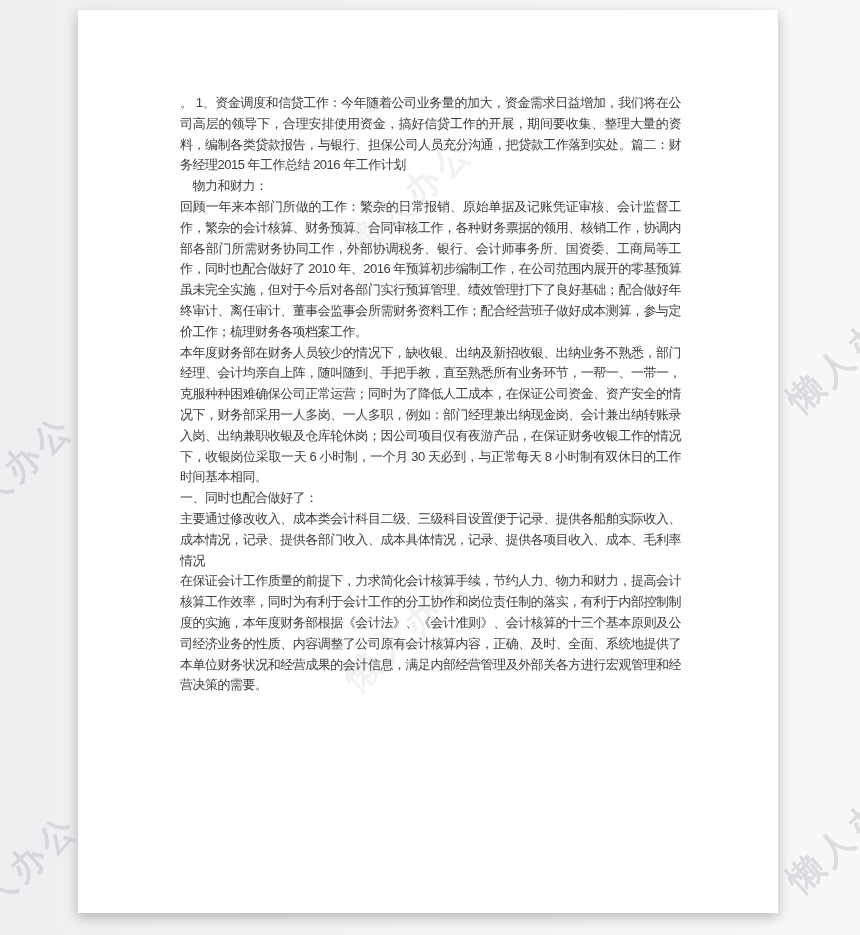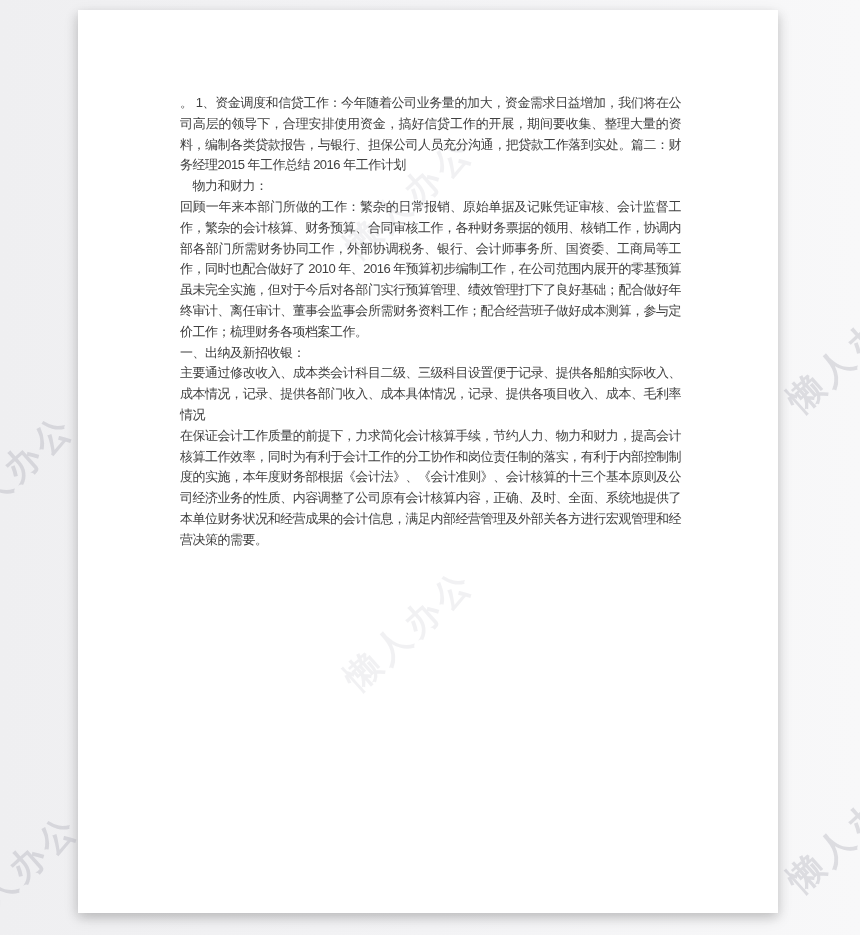--- a/index.html
+++ b/index.html
@@ -66,18 +66,19 @@
 
   <div class="page">
 
     <span class="wm onpage" style="left:272px;top:218px;">懒人办公</span>
     <span class="wm onpage" style="left:272px;top:650px;">懒人办公</span>
 
     <div class="content">
       <p>。 1、资金调度和信贷工作：今年随着公司业务量的加大，资金需求日益增加，我们将在公司高层的领导下，合理安排使用资金，搞好信贷工作的开展，期间要收集、整理大量的资料，编制各类贷款报告，与银行、担保公司人员充分沟通，把贷款工作落到实处。篇二：财务经理2015 年工作总结 2016 年工作计划</p>
       <p>　物力和财力：</p>
       <p>回顾一年来本部门所做的工作：繁杂的日常报销、原始单据及记账凭证审核、会计监督工作，繁杂的会计核算、财务预算、合同审核工作，各种财务票据的领用、核销工作，协调内部各部门所需财务协同工作，外部协调税务、银行、会计师事务所、国资委、工商局等工作，同时也配合做好了 2010 年、2016 年预算初步编制工作，在公司范围内展开的零基预算虽未完全实施，但对于今后对各部门实行预算管理、绩效管理打下了良好基础；配合做好年终审计、离任审计、董事会监事会所需财务资料工作；配合经营班子做好成本测算，参与定价工作；梳理财务各项档案工作。</p>
-      <p>一、出纳及新招收银：</p>
+      <p>本年度财务部在财务人员较少的情况下，缺收银、出纳及新招收银、出纳业务不熟悉，部门经理、会计均亲自上阵，随叫随到、手把手教，直至熟悉所有业务环节，一帮一、一带一，克服种种困难确保公司正常运营；同时为了降低人工成本，在保证公司资金、资产安全的情况下，财务部采用一人多岗、一人多职，例如：部门经理兼出纳现金岗、会计兼出纳转账录入岗、出纳兼职收银及仓库轮休岗；因公司项目仅有夜游产品，在保证财务收银工作的情况下，收银岗位采取一天 6 小时制，一个月 30 天必到，与正常每天 8 小时制有双休日的工作时间基本相同。</p>
+      <p>一、同时也配合做好了：</p>
       <p>主要通过修改收入、成本类会计科目二级、三级科目设置便于记录、提供各船舶实际收入、成本情况，记录、提供各部门收入、成本具体情况，记录、提供各项目收入、成本、毛利率情况</p>
       <p>在保证会计工作质量的前提下，力求简化会计核算手续，节约人力、物力和财力，提高会计核算工作效率，同时为有利于会计工作的分工协作和岗位责任制的落实，有利于内部控制制度的实施，本年度财务部根据《会计法》、《会计准则》、会计核算的十三个基本原则及公司经济业务的性质、内容调整了公司原有会计核算内容，正确、及时、全面、系统地提供了本单位财务状况和经营成果的会计信息，满足内部经营管理及外部关各方进行宏观管理和经营决策的需要。</p>
     </div>
   </div>
 </div>
 
 </body></html>

